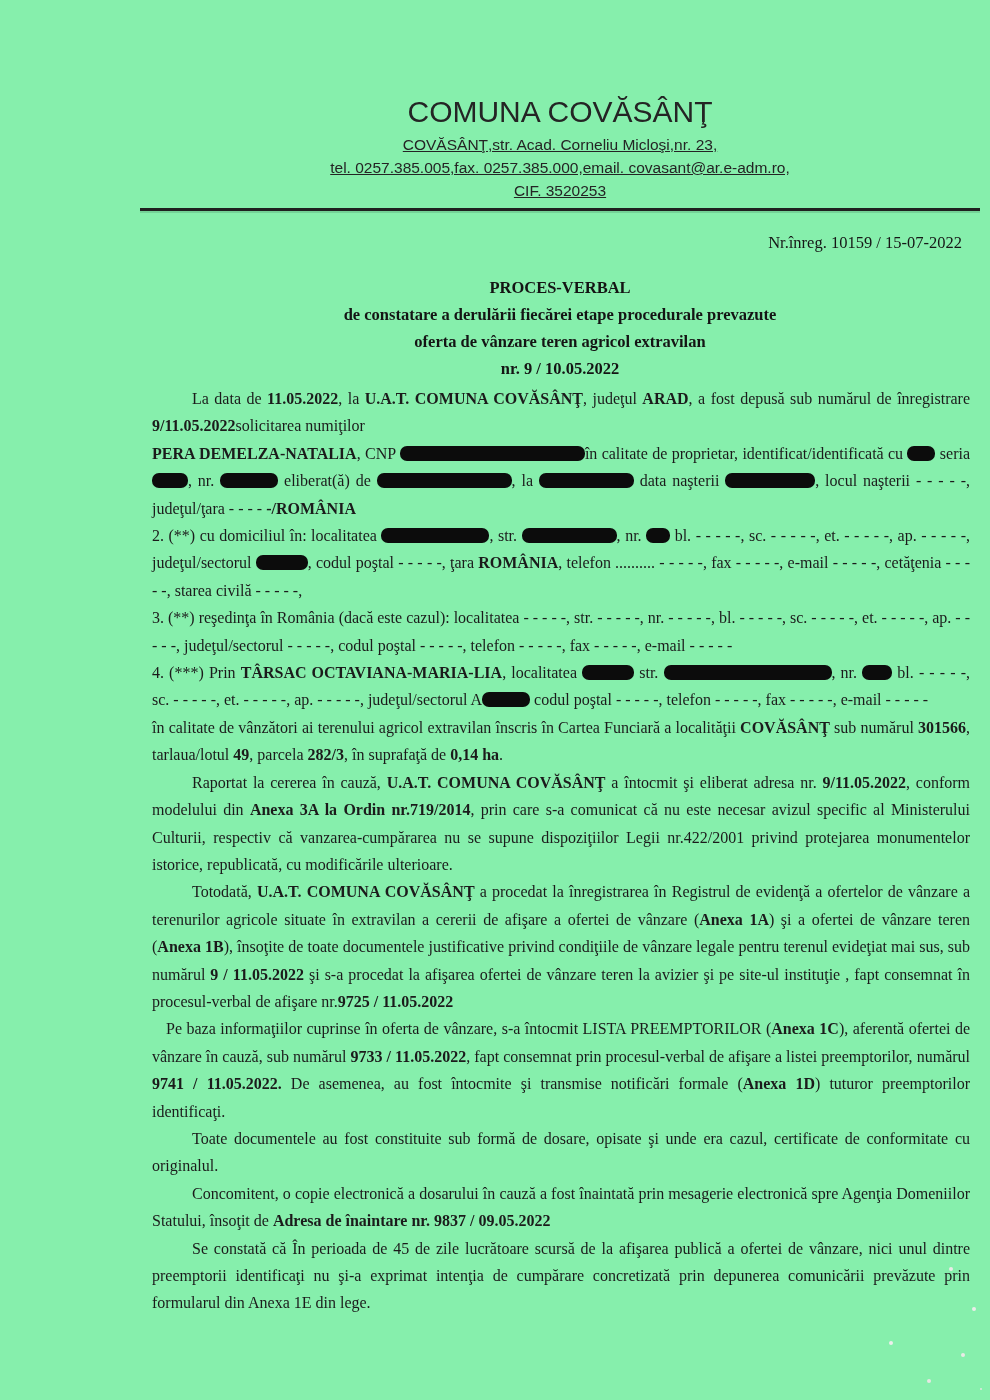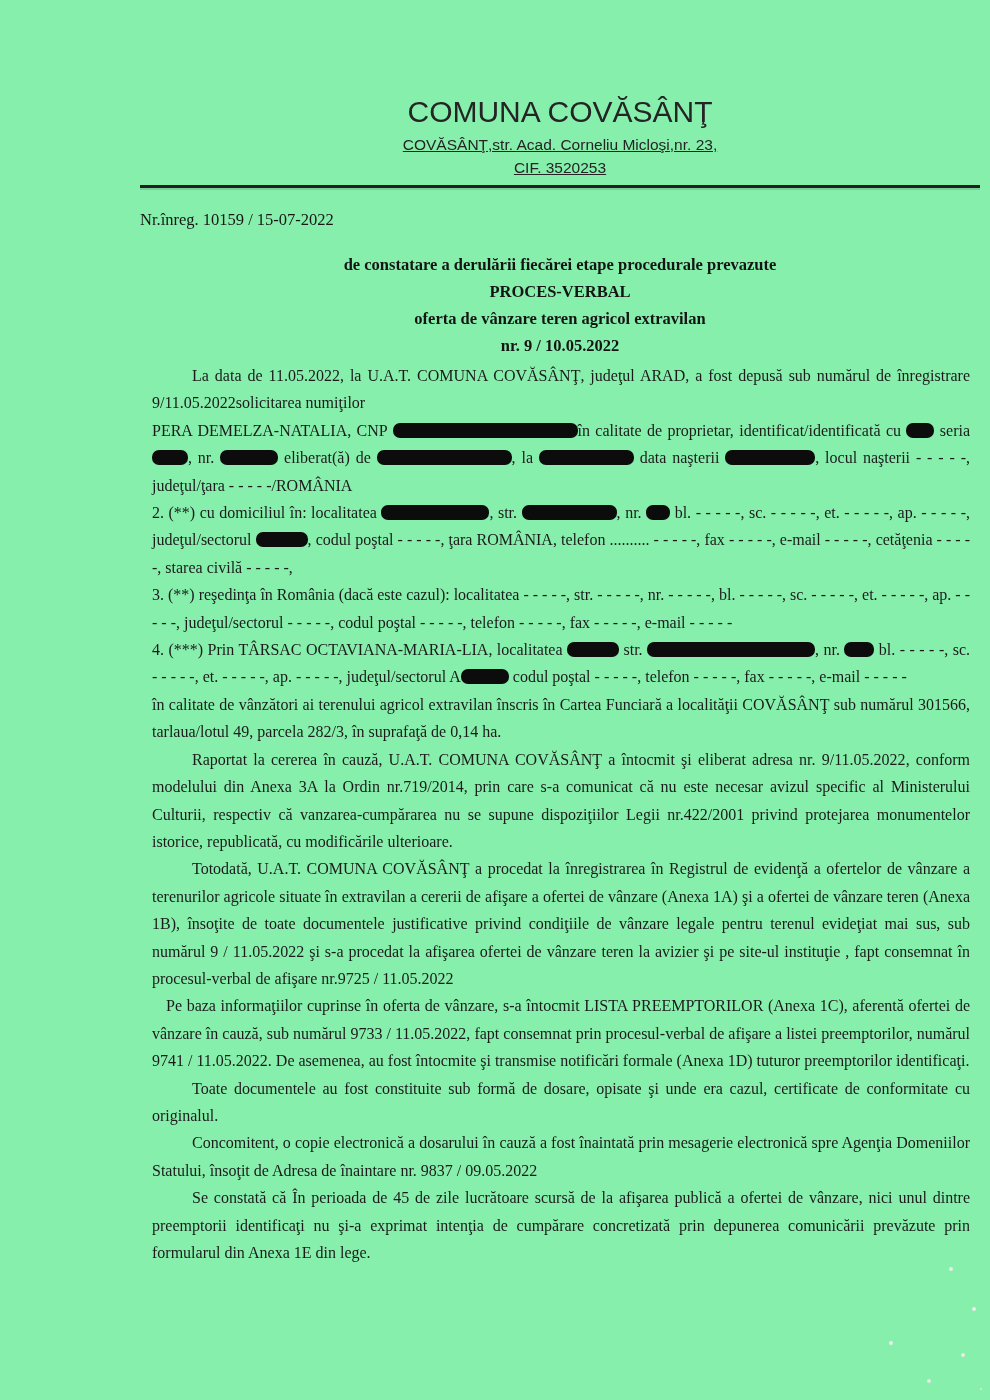--- a/index.html
+++ b/index.html
@@ -20,33 +20,33 @@
     padding-top:96px;text-align:center;
     font-family:"Liberation Sans",sans-serif;color:#242424;
   }
   .org-name{font-size:30px;line-height:32px;font-weight:400;}
   .addr-block{margin-top:5px;font-size:15.5px;line-height:23px;text-decoration:underline;}
   .head-rule{
     margin-top:6px;border:0;border-top:3px solid #202020;height:0;
     box-shadow:0 2px 0 rgba(0,0,0,0.12);
   }
   .reg-line{
-    margin-top:18px;text-align:left;padding-right:18px;
+    margin-top:18px;text-align:right;padding-right:18px;
     font-size:16.5px;line-height:27px;color:#161616;
   }
   .title-block{
     margin-top:18px;text-align:center;font-weight:700;
     font-size:16.5px;line-height:27px;color:#141414;
   }
   .doc-body{
     margin:3px 10px 0 12px;width:818px;
     font-size:16px;line-height:27.4px;text-align:justify;color:#1b1b1b;
   }
   .para{margin:0;padding:0;}
-  .b{font-weight:400;}
+  .b{font-weight:700;}
   .redaction{
     display:inline-block;height:15px;background:#0c0c0c;
     border-radius:7px;vertical-align:-2px;
   }
   .scan-speckles{
     position:absolute;right:8px;bottom:10px;width:2px;height:2px;
     background:#e4e4e1;border-radius:50%;
     box-shadow:-18px -34px 0 1px #eaeae6,-52px -8px 0 1px #e7e7e3,
       -7px -80px 0 1px #ececea,-90px -46px 0 1px #eeeeec,-30px -120px 0 1px #ebebe8;
   }
@@ -54,30 +54,31 @@
 </head>
 <body>
 
 <div class="page">
   <div class="content">
 
     <div class="letterhead">
       <div class="org-name">COMUNA COVĂSÂNŢ</div>
       <div class="addr-block">
         <div>COVĂSÂNŢ,str. Acad. Corneliu Micloşi,nr. 23,</div>
+        <div>tel. 0257.385.005,fax. 0257.385.000,email. covasant@ar.e-adm.ro,</div>
         <div>CIF. 3520253</div>
       </div>
       <hr class="head-rule">
     </div>
 
     <div class="reg-line">Nr.înreg. 10159 / 15-07-2022</div>
 
     <div class="title-block">
+      <div>PROCES-VERBAL</div>
       <div>de constatare a derulării fiecărei etape procedurale prevazute</div>
-      <div>PROCES-VERBAL</div>
       <div>oferta de vânzare teren agricol extravilan</div>
       <div>nr. 9 / 10.05.2022</div>
     </div>
 
     <div class="doc-body">
         <p class="para" style="text-indent: 40px;"><span>La data de </span><span class="b">11.05.2022</span><span>, la </span><span class="b">U.A.T. COMUNA COVĂSÂNŢ</span><span>, judeţul </span><span class="b">ARAD</span><span>, a fost depusă sub numărul de înregistrare </span><span class="b">9/11.05.2022</span><span>solicitarea numiţilor</span></p>
         <p class="para" style="text-indent: 0px;"><span class="b">PERA DEMELZA-NATALIA</span><span>, CNP </span><span class="redaction" style="width: 185px;"></span><span>în calitate de proprietar, identificat/identificată cu </span><span class="redaction" style="width: 28px;"></span><span> seria </span><span class="redaction" style="width: 36px;"></span><span>, nr. </span><span class="redaction" style="width: 58px;"></span><span> eliberat(ă) de </span><span class="redaction" style="width: 135px;"></span><span>, la </span><span class="redaction" style="width: 95px;"></span><span> data naşterii </span><span class="redaction" style="width: 90px;"></span><span>, locul naşterii - - - - -, judeţul/ţara - - - - </span><span class="b">-/ROMÂNIA</span></p>
         <p class="para" style="text-indent: 0px;"><span>2. (**) cu domiciliul în: localitatea </span><span class="redaction" style="width: 108px;"></span><span>, str. </span><span class="redaction" style="width: 95px;"></span><span>, nr. </span><span class="redaction" style="width: 24px;"></span><span> bl. - - - - -, sc. - - - - -, et. - - - - -, ap. - - - - -, judeţul/sectorul </span><span class="redaction" style="width: 52px;"></span><span>, codul poştal - - - - -, ţara </span><span class="b">ROMÂNIA</span><span>, telefon .......... - - - - -, fax - - - - -, e-mail - - - - -, cetăţenia - - - - -, starea civilă - - - - -,</span></p>
         <p class="para" style="text-indent: 0px;"><span>3. (**) reşedinţa în România (dacă este cazul): localitatea - - - - -, str. - - - - -, nr. - - - - -, bl. - - - - -, sc. - - - - -, et. - - - - -, ap. - - - - -, judeţul/sectorul - - - - -, codul poştal - - - - -, telefon - - - - -, fax - - - - -, e-mail - - - - -</span></p>
         <p class="para" style="text-indent: 0px;"><span>4. (***) Prin </span><span class="b">TÂRSAC OCTAVIANA-MARIA-LIA</span><span>, localitatea </span><span class="redaction" style="width: 52px;"></span><span> str. </span><span class="redaction" style="width: 168px;"></span><span>, nr. </span><span class="redaction" style="width: 30px;"></span><span> bl. - - - - -, sc. - - - - -, et. - - - - -, ap. - - - - -, judeţul/sectorul A</span><span class="redaction" style="width: 48px;"></span><span> codul poştal - - - - -, telefon - - - - -, fax - - - - -, e-mail - - - - -</span></p>

